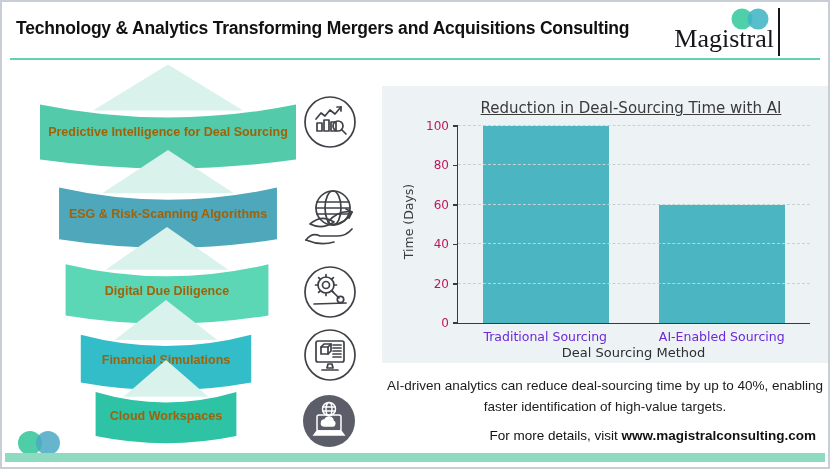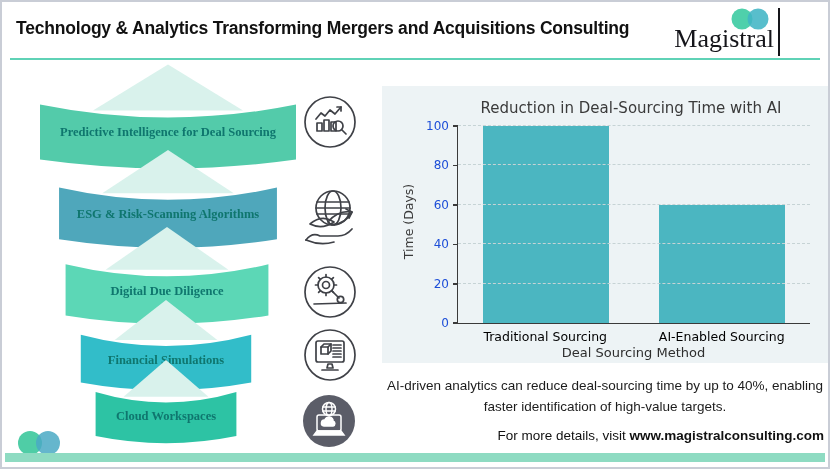--- a/index.html
+++ b/index.html
@@ -20,52 +20,52 @@
   .logo-text{
     position:absolute;bottom:2px;right:0;
     font-family:"Liberation Serif",serif;font-weight:normal;font-size:26px;color:#15151a;
   }
   .logo-line{position:absolute;top:6px;right:48px;width:2px;height:48px;background:#15151a;}
   
   .seg{position:absolute;}
   .seg svg{display:block;}
   .seg-label{
     position:absolute;left:0;top:53%;width:100%;text-align:center;
-    color:#0f766e;font-weight:bold;font-size:12.5px;white-space:nowrap;font-family:Liberation Serif, serif;
+    color:#a16207;font-weight:bold;font-size:12.5px;white-space:nowrap;
   }
   .icon{position:absolute;}
   
   .chart-panel{
     position:absolute;left:380px;top:84px;width:446px;height:277px;
     background:#edf3f5;font-family:"DejaVu Sans",sans-serif;color:#3a3a3a;
   }
-  .chart-title{position:absolute;top:13px;left:60px;right:8px;text-align:center;font-size:15px;}
+  .chart-title{position:absolute;top:13px;left:60px;right:8px;text-align:center;font-size:15px;text-decoration:underline;}
   .ylabel{
     position:absolute;left:-34px;top:128px;width:120px;text-align:center;
     font-size:12.5px;transform:rotate(-90deg);transform-origin:center;
   }
   .plot{
     position:absolute;left:75px;top:40px;width:353px;height:198px;
     border-left:1.6px solid #3a3a3a;border-bottom:1.6px solid #3a3a3a;
   }
   .gridline{position:absolute;left:0;right:0;height:0;border-top:1px dashed #c6d3d5;}
-  .ytick-label{position:absolute;right:100%;margin-right:9px;font-size:12px;white-space:nowrap;color:#1d4ed8;}
+  .ytick-label{position:absolute;right:100%;margin-right:9px;font-size:12px;white-space:nowrap;color:#be185d;}
   .ytick-mark{position:absolute;right:100%;width:5px;height:1.6px;background:#3a3a3a;}
   .bars{position:absolute;left:0;right:0;top:0;bottom:0;display:flex;}
   .bar-slot{flex:1;display:flex;align-items:flex-end;justify-content:center;}
   .bar{width:72%;}
   .xtick-row{position:absolute;left:75px;width:353px;top:243px;display:flex;}
-  .xtick{flex:1;text-align:center;font-size:12.5px;color:#000000;}
+  .xtick{flex:1;text-align:center;font-size:12.5px;color:#6d28d9;}
   .xlabel{position:absolute;left:75px;width:353px;top:259px;text-align:center;font-size:13px;color:#2e2e2e;}
   
   .annotation{
     position:absolute;left:378px;top:374px;width:450px;text-align:center;
     font-size:13.5px;line-height:1.55;color:#1c1c1c;
   }
-  .footer-note{position:absolute;right:4px;top:426px;font-size:13.5px;color:#111;}
+  .footer-note{position:absolute;right:12px;top:426px;font-size:13.5px;color:#111;}
   .footer-note b{cursor:pointer;}
   .bottom-bar{position:absolute;left:3px;right:3px;top:451px;height:9px;background:#8edbc2;}
   .brand-mark-bottom{position:absolute;left:14px;top:427px;}
   .ic{stroke:#3f4147;stroke-width:1.7;fill:none;stroke-linecap:round;stroke-linejoin:round;}
 </style>
 </head>
 <body>
 
 <div class="page">
 

